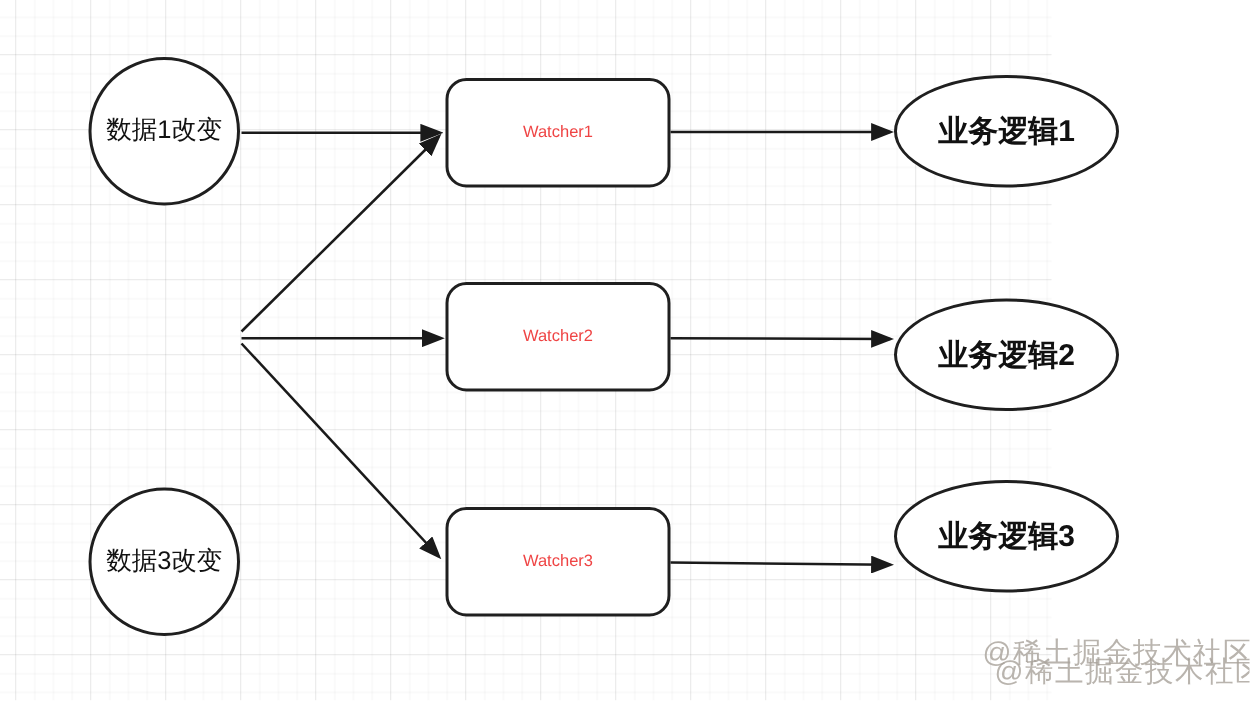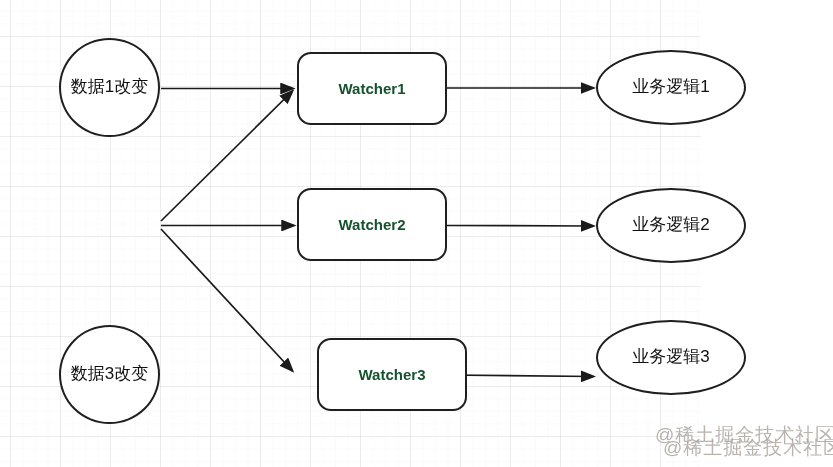--- a/index.html
+++ b/index.html
@@ -53,39 +53,39 @@
     height: 99px;
     left: 59px;
     border-radius: 50%;
     font-size: 17px;
   }
   .rect {
     width: 150px;
     height: 73px;
     left: 297px;
     border-radius: 14px;
-    font-size: 15px;
-    color: #14532d;
-    font-weight: bold;
+    font-size: 11px;
+    color: #ef4444;
   }
   .ellipse {
     width: 150px;
     height: 75px;
     left: 596px;
     border-radius: 50%;
-    font-size: 17px;
+    font-size: 20px;
+    font-weight: bold;
   }
   .c1 { top: 38px; }
   .c2 { top: 176px; }
   .c3 { top: 325px; }
   .r1 { top: 52px; }
   .r2 { top: 188px; }
-  .r3 { top: 338px; margin-left: 20px; }
+  .r3 { top: 338px; }
   .e1 { top: 50px; }
-  .e2 { top: 188px; }
+  .e2 { top: 199px; }
   .e3 { top: 320px; }
   .wm {
     position: absolute;
     white-space: nowrap;
     font-size: 19px;
     letter-spacing: 1px;
     color: #a8a29a;
     opacity: 0.8;
   }
   .wm-a { left: 655px; top: 422px; }

